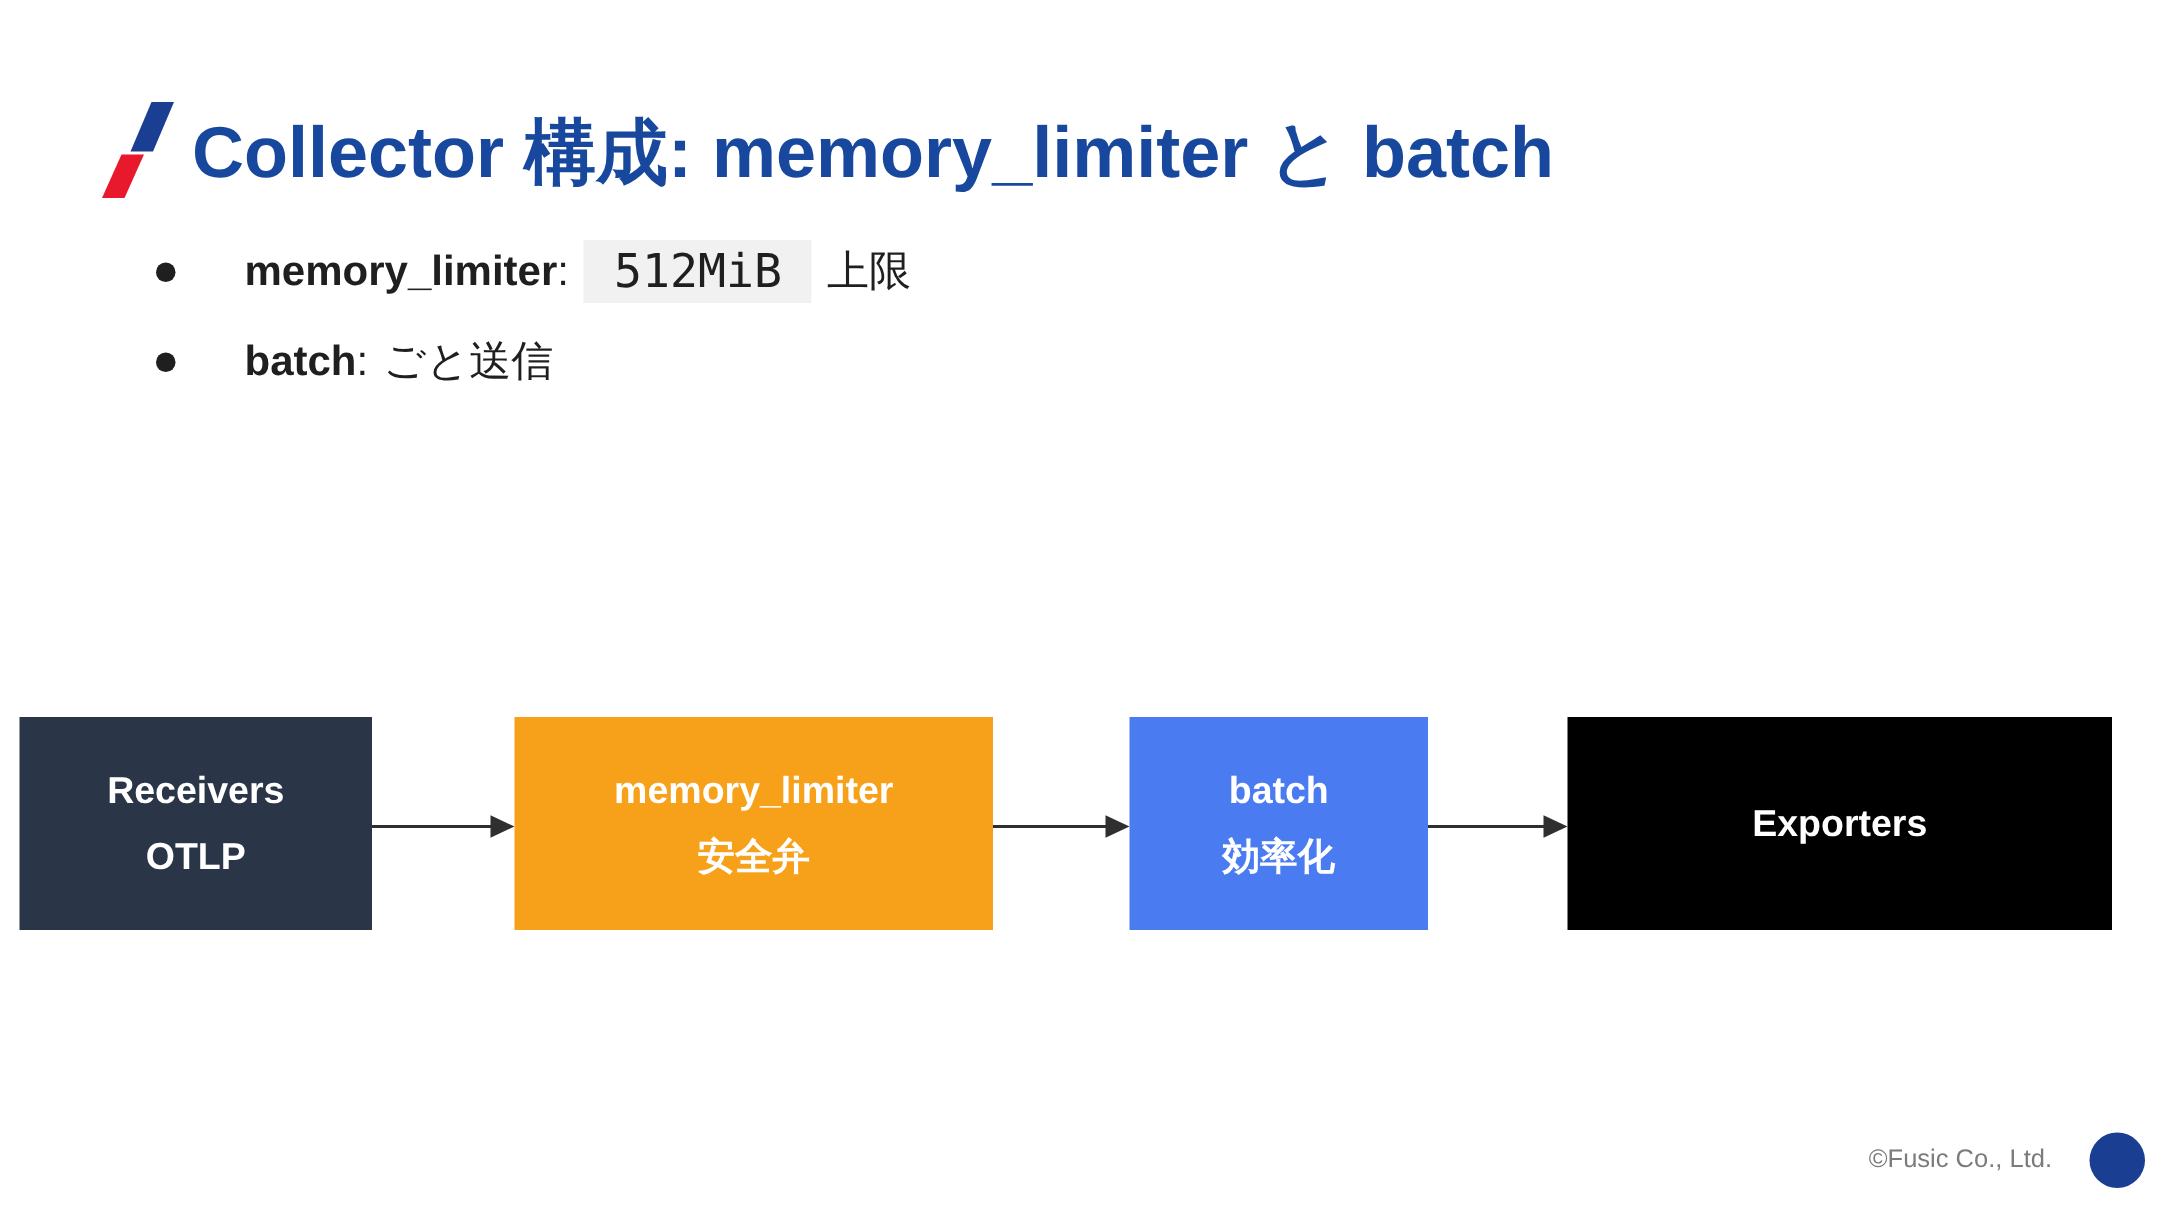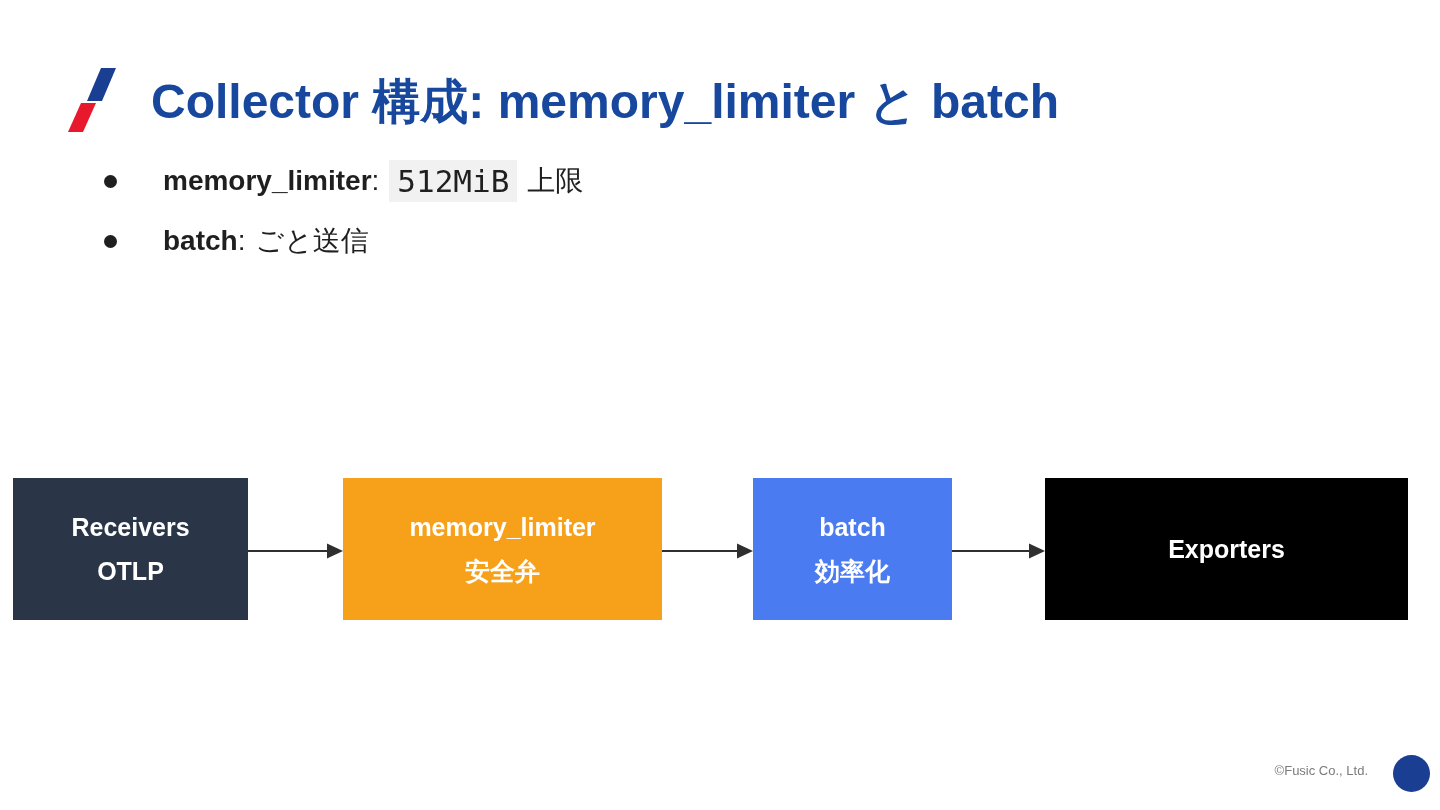--- a/index.html
+++ b/index.html
@@ -22,21 +22,20 @@
   }
   .page-title {
     position: absolute;
     left: 128px;
     top: 70px;
     font-size: 48px;
     font-weight: 700;
     color: #17489E;
     letter-spacing: 0px;
     white-space: nowrap;
-    margin-left: 23px;
   }
 
   
   .bullet-list {
     position: absolute;
     left: 104px;
     top: 156px;
   }
   .bullet-item {
     display: flex;
@@ -54,21 +53,21 @@
     background: #1f1f1f;
     margin-right: 46px;
     flex: 0 0 auto;
   }
   .bullet-label { font-weight: 700; }
   .bullet-sep { margin-right: 10px; }
   .code-chip {
     font-family: "DejaVu Sans Mono", "Liberation Mono", monospace;
     font-size: 31px;
     background: #f1f1f1;
-    padding: 3px 8px;
+    padding: 3px 20px;
     margin-right: 10px;
     color: #1f1f1f;
   }
 
   
   .diagram {
     position: absolute;
     left: 0;
     top: 478px;
     width: 1440px;
@@ -97,21 +96,21 @@
     top: 0;
     width: 1440px;
     height: 142px;
   }
 
   
   .copyright {
     position: absolute;
     right: 72px;
     top: 763px;
-    font-size: 13px;
+    font-size: 17px;
     color: #7b7b7b;
     white-space: nowrap;
   }
   .brand-dot {
     position: absolute;
     left: 1393px;
     top: 755px;
     width: 37px;
     height: 37px;
     border-radius: 50%;

